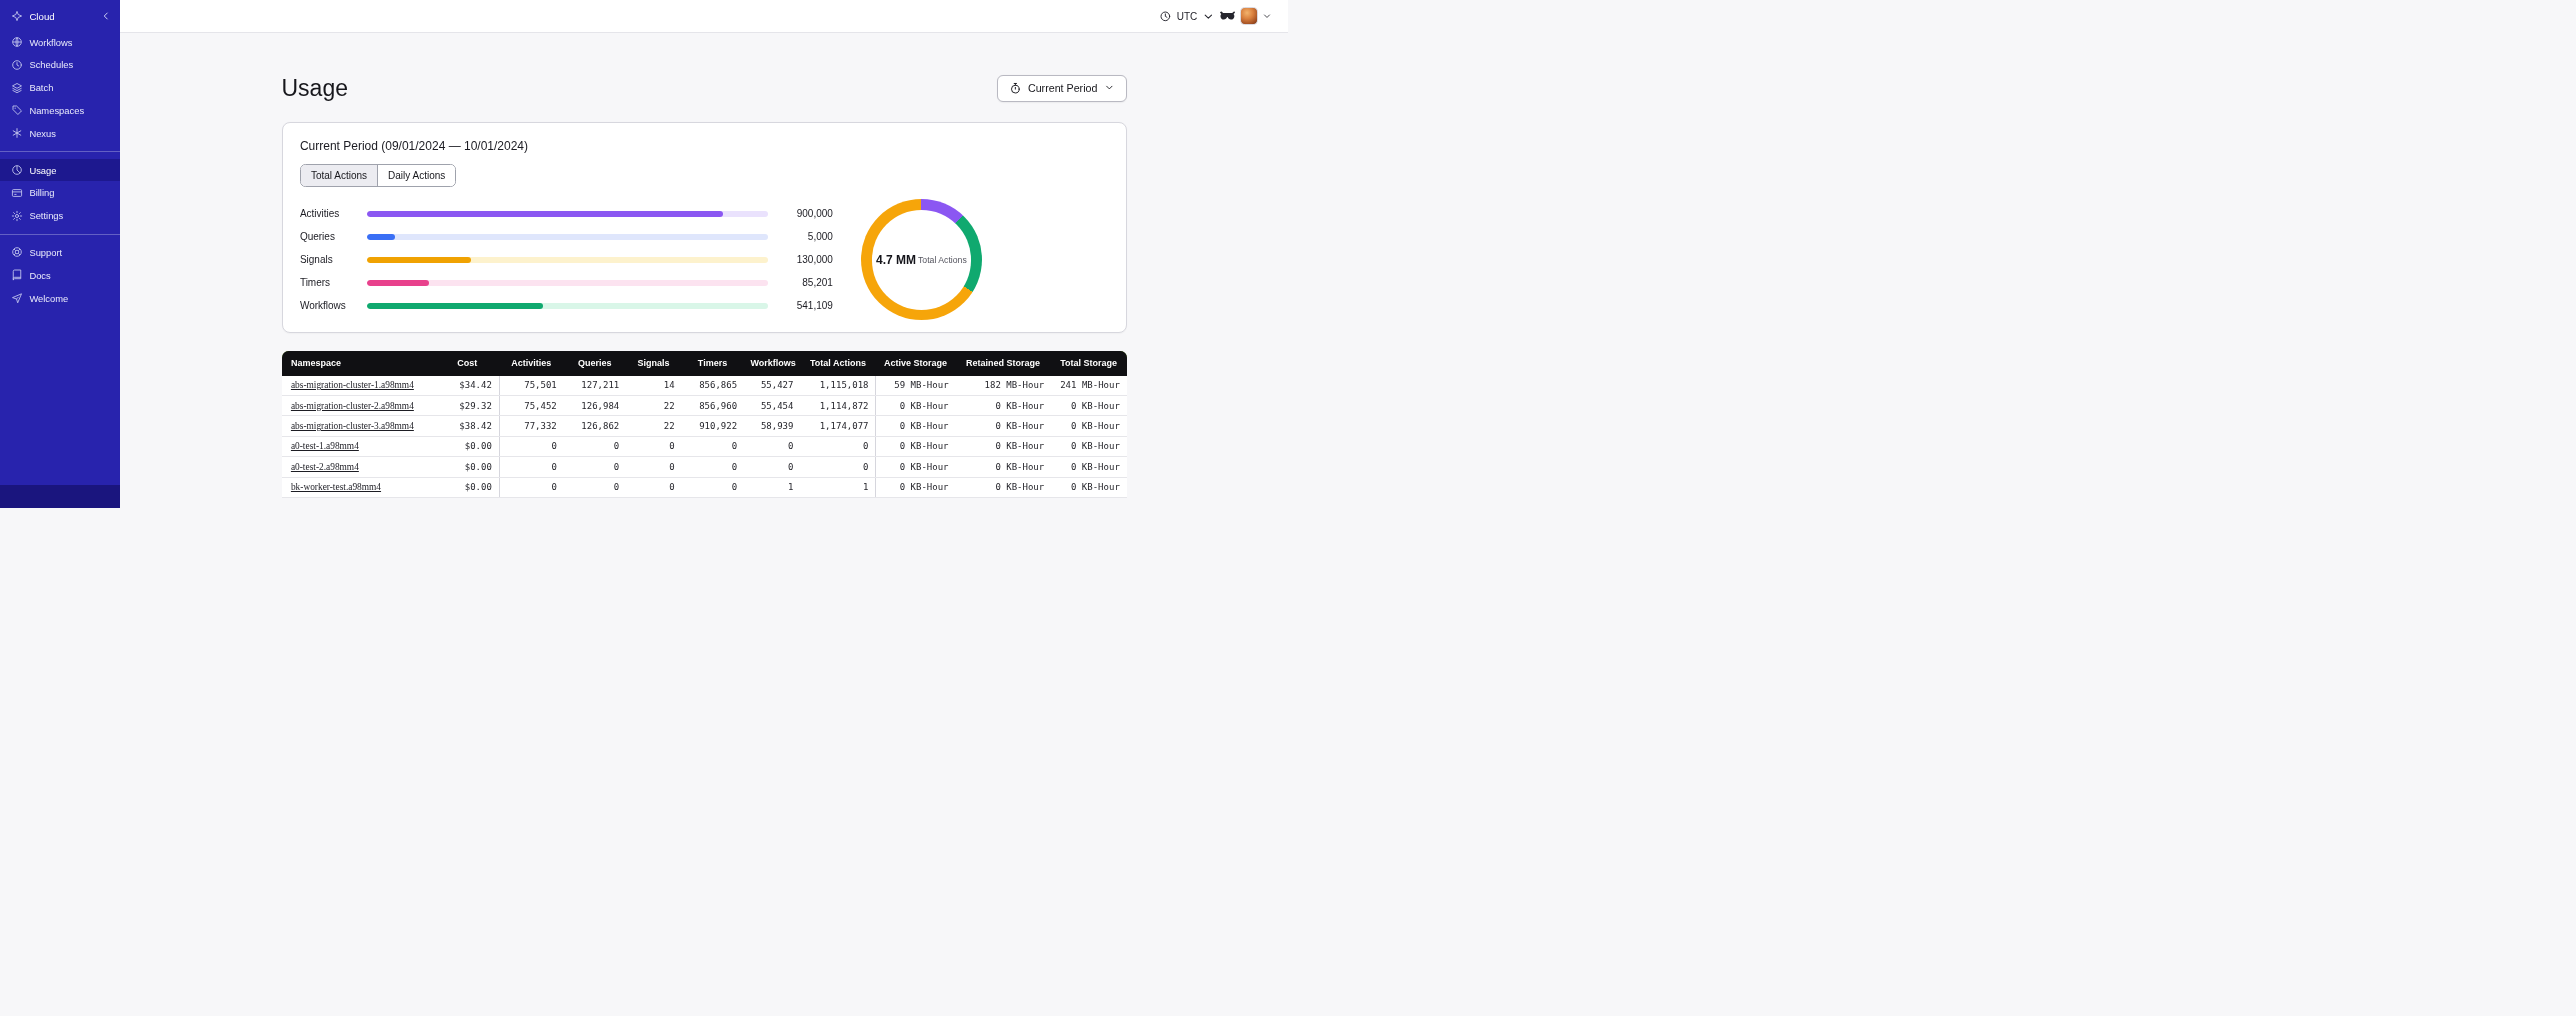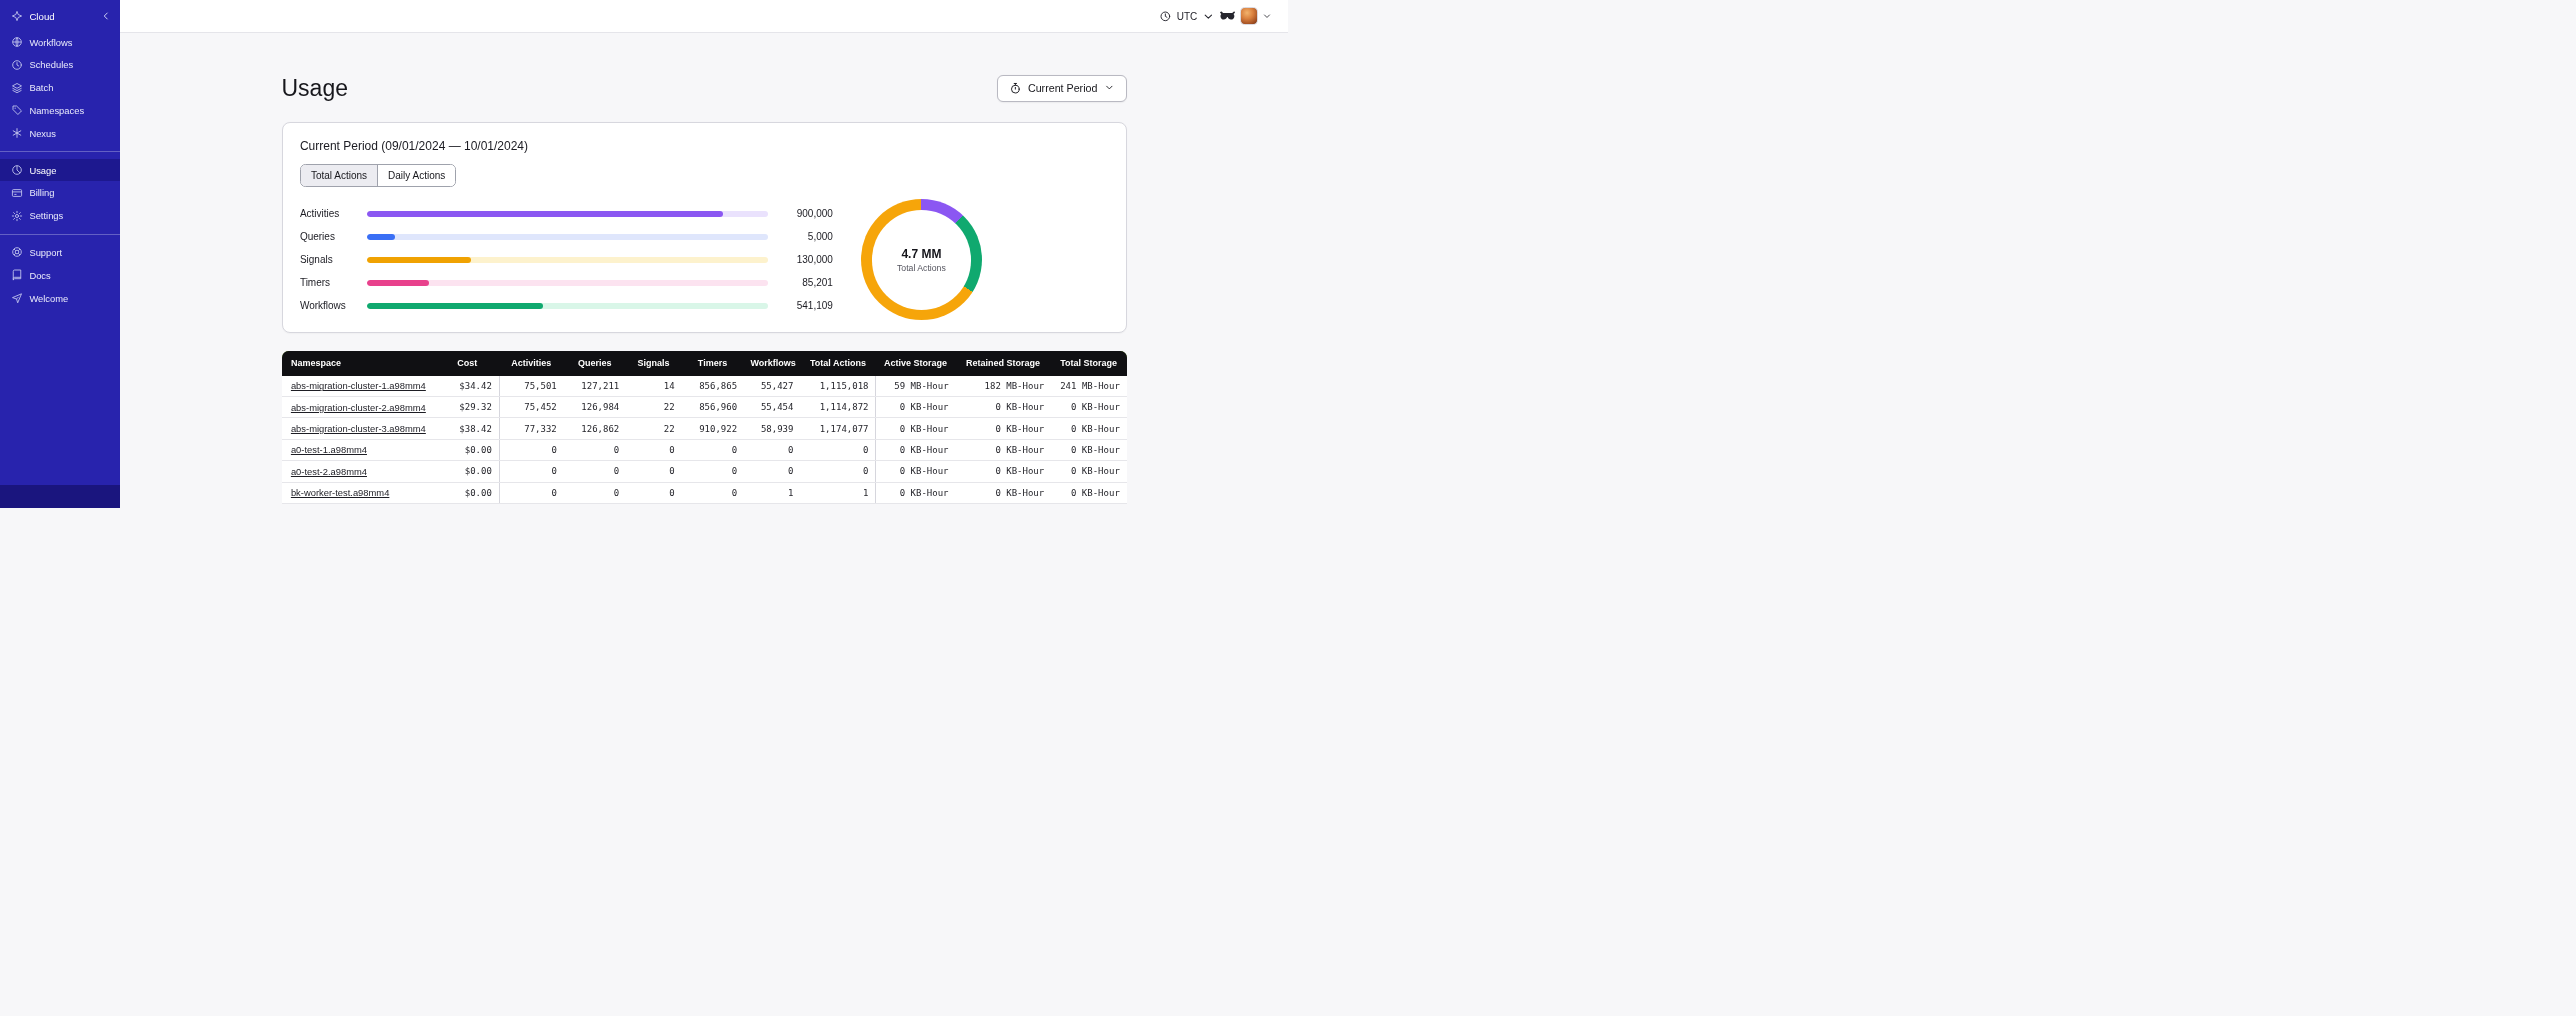--- a/index.html
+++ b/index.html
@@ -52,31 +52,31 @@
   .chart-row { display: flex; align-items: center; margin-top: 12px; gap: 28px; }
   .bars { flex: 1; max-width: 533px; }
   .bar-row { display: flex; align-items: center; height: 23px; gap: 9.4px; }
   .bar-label { width: 58px; font-size: 10px; color: #1b1b22; flex: none; }
   .bar-track { flex: 1; height: 6px; border-radius: 3.4px; position: relative; overflow: hidden; }
   .bar-fill { position: absolute; left: 0; top: 0; bottom: 0; border-radius: 3.4px; }
   .bar-value { width: 56px; text-align: right; font-size: 10px; color: #1b1b22; flex: none; }
 
   .donuts { display: flex; gap: 24px; align-items: center; margin-right: 2.7px; }
   .donut { width: 121px; height: 121px; border-radius: 50%; position: relative; flex: none; }
-  .donut-hole { position: absolute; inset: 10.7px; background: #fff; border-radius: 50%; display: flex; flex-direction: column; align-items: center; justify-content: center; gap: 2px; }
+  .donut-hole { position: absolute; inset: 10.7px; background: #fff; border-radius: 50%; display: flex; flex-direction: row; align-items: center; justify-content: center; gap: 2px; }
   .donut-value { font-size: 12px; font-weight: 700; color: #15151b; }
   .donut-label { font-size: 8.7px; color: #55555f; }
 
   
   .table-wrap { margin-top: 17.4px; border-radius: 6.7px 6.7px 0 0; overflow: hidden; background: #4d7c0f; }
   table { width: 100%; border-collapse: collapse; table-layout: fixed; }
   thead th { background: #101013; color: #fff; font-size: 9px; font-weight: 700; padding: 7.4px 6.7px; white-space: nowrap; }
   thead th.left { text-align: left; padding-left: 9.4px; }
   tbody td { padding: 4.7px 6.7px; font-size: 9px; text-align: right; border-bottom: 0.7px solid #e6e6ea; background: #fff; white-space: nowrap; color: #26262c; font-family: "DejaVu Sans Mono", monospace; }
-  tbody td.left { text-align: left; font-family: Liberation Sans, sans-serif; padding-left: 9.4px; }
+  tbody td.left { text-align: left; font-family: Liberation Serif, serif; padding-left: 9.4px; }
   tbody td.group { border-left: 0.7px solid #d6d6dd; }
   a.ns-link { color: #1d1d24; text-decoration: underline; text-underline-offset: 1.3px; cursor: pointer; font-size: 9.4px; }
 </style>
 </head>
 <body>
 
 <div class="app">
 
   <aside class="sidebar">
     <div class="sb-header">

